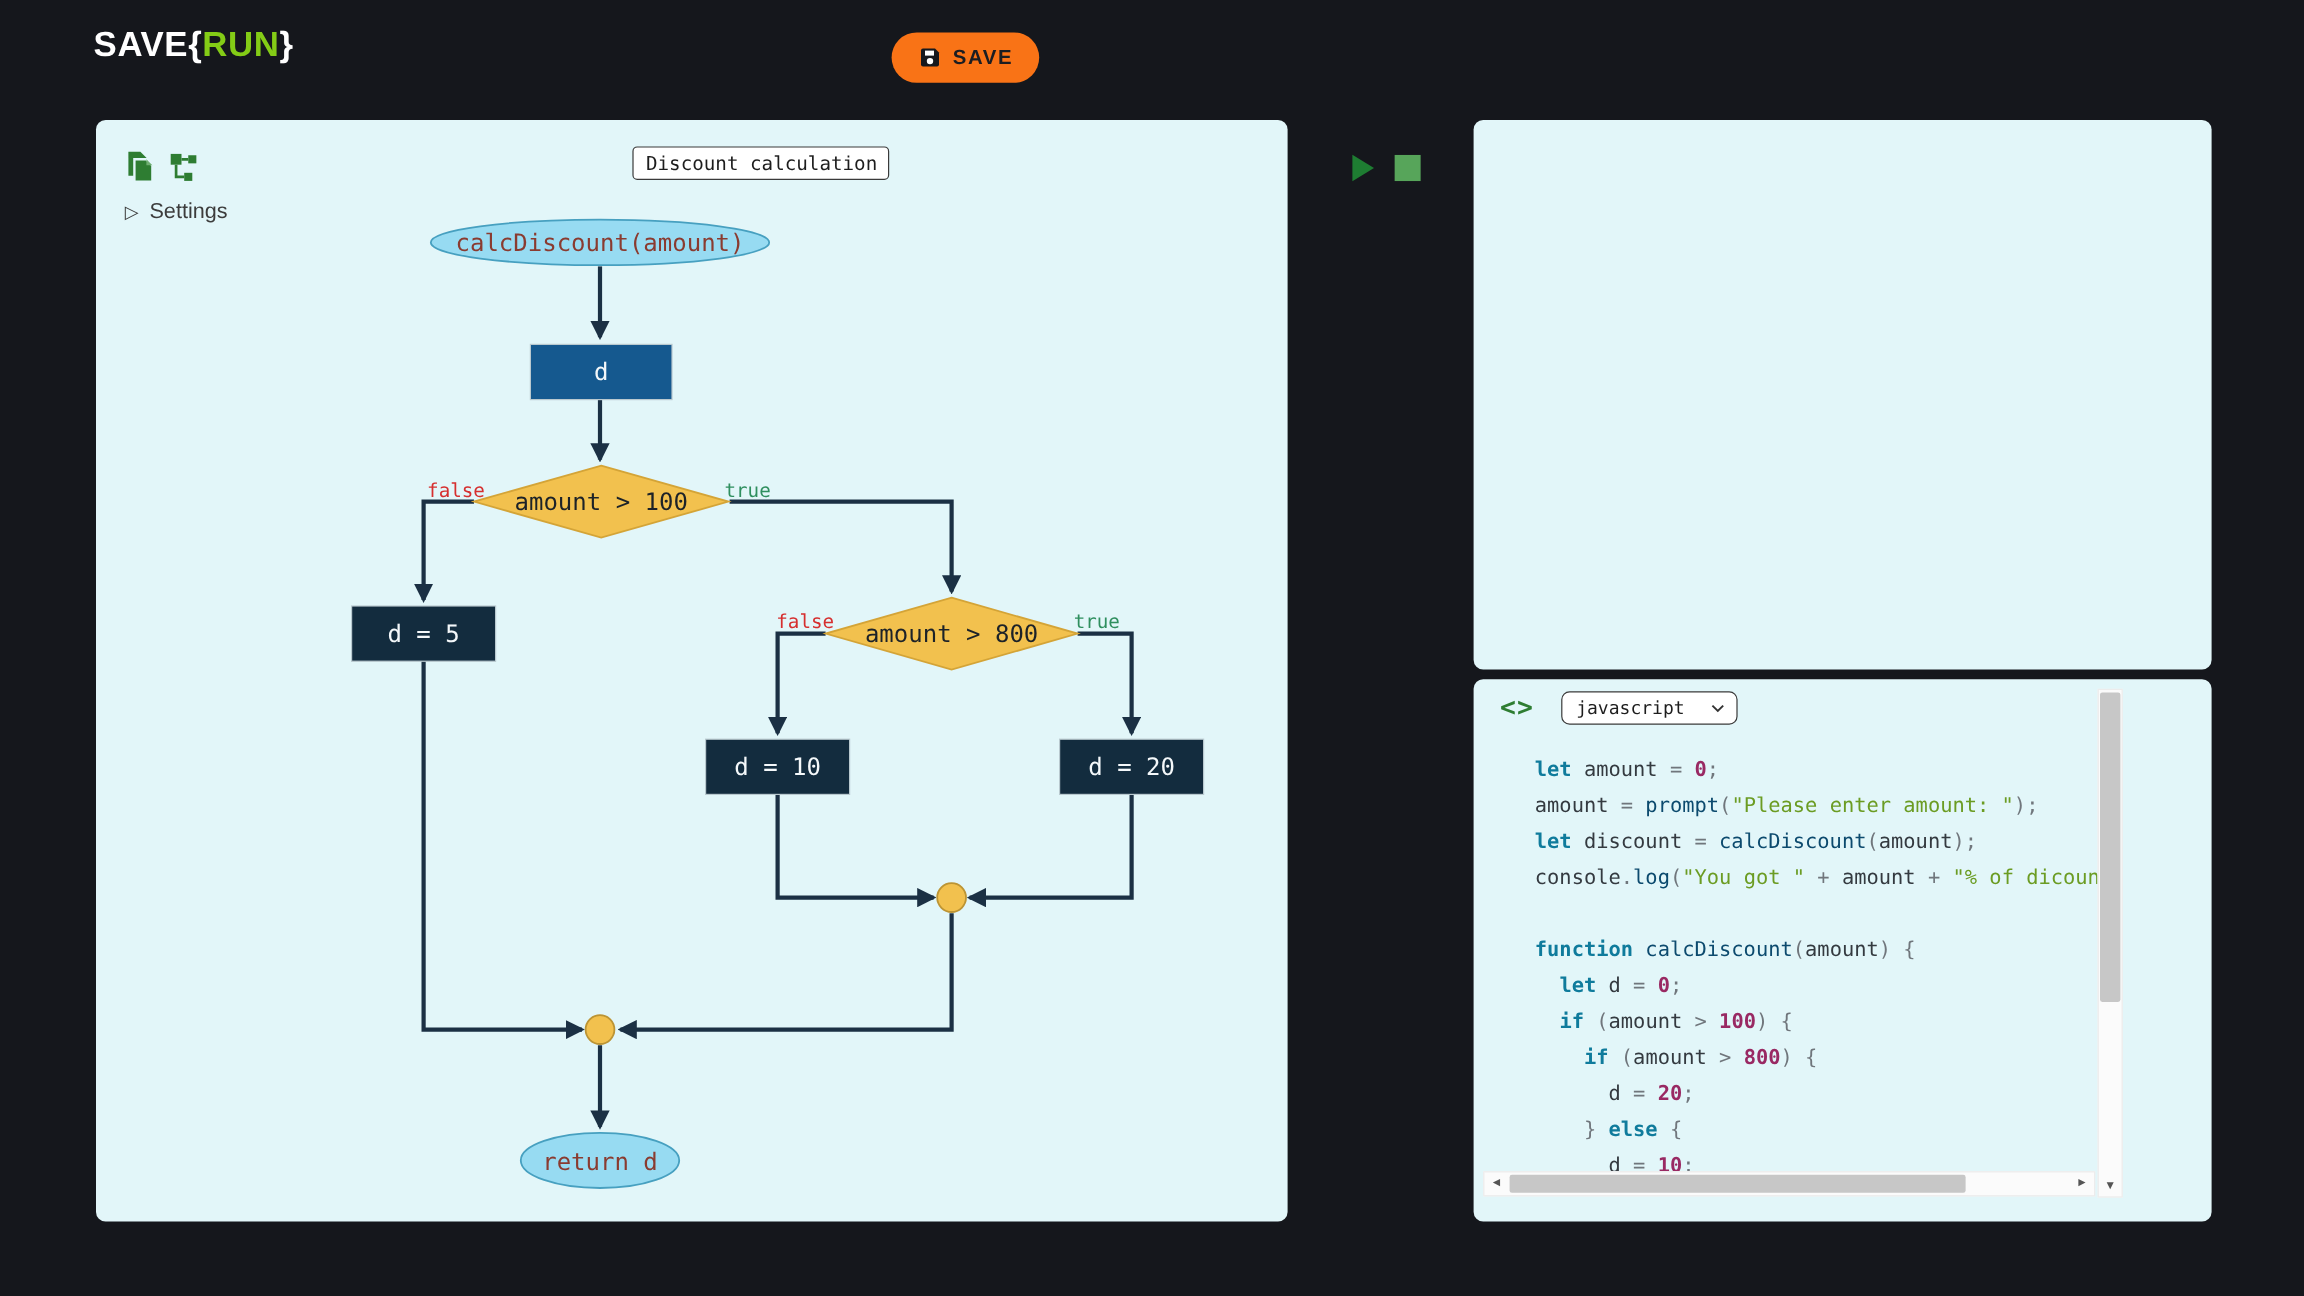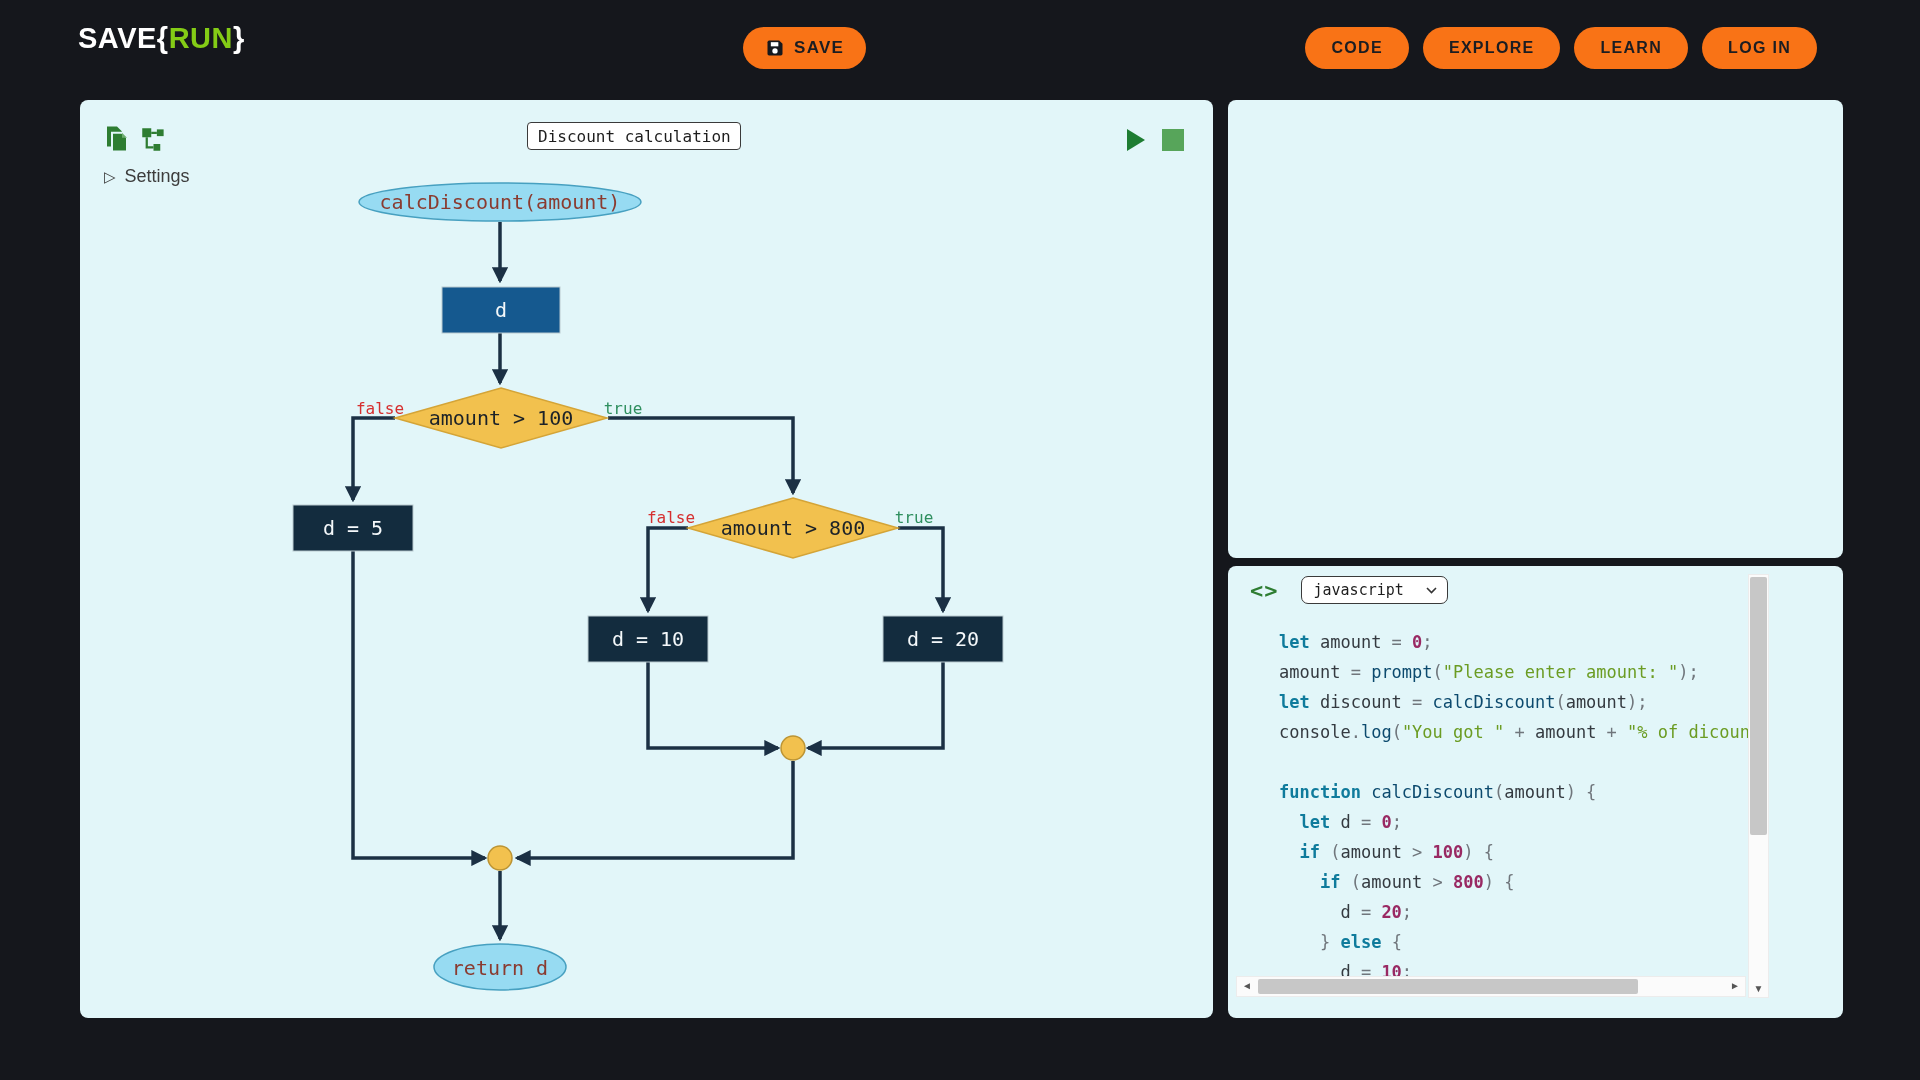--- a/index.html
+++ b/index.html
@@ -14,21 +14,21 @@
   .pill{display:inline-flex;align-items:center;justify-content:center;
         background:#f97316;color:#1b1d22;border:none;border-radius:22px;
         height:42px;font-family:"Liberation Sans",sans-serif;
         font-size:16px;font-weight:600;letter-spacing:1.3px;cursor:pointer;}
   .save-btn{position:absolute;left:743px;top:27px;padding:0 22px;gap:9px;font-size:17px;}
   .nav{position:absolute;right:103px;top:27px;display:flex;gap:14px;}
   .nav .pill{padding:0 26px;}
 
   
   .panel{position:absolute;background:#e2f6f9;border-radius:8px;}
-  .flow-panel{left:80px;top:100px;width:1133px;height:918px;}
+  .flow-panel{left:80px;top:100px;width:993px;height:918px;}
   .output-panel{left:1228px;top:100px;width:615px;height:458px;}
   .code-panel{left:1228px;top:566px;width:615px;height:452px;}
 
   
   .tool-icon{position:absolute;width:30px;height:30px;cursor:pointer;}
   .icon-dup{left:22px;top:24px;}
   .icon-tree{left:60px;top:26px;}
   .flow-title{position:absolute;left:447px;top:22px;width:192px;height:20px;
         font-family:"DejaVu Sans Mono",monospace;font-size:16px;color:#1d1d1d;
         background:#ffffff;border:1px solid #3a3a3a;border-radius:4px;padding:3px 10px;}
@@ -92,26 +92,20 @@
     <span style="display:inline-flex;">
       <svg width="20" height="20" viewBox="0 0 24 24">
         <path fill="#16181d" d="M5 3 H17 L21 7 V19 a2 2 0 0 1 -2 2 H5 a2 2 0 0 1 -2 -2 V5 a2 2 0 0 1 2 -2 Z"></path>
         <rect x="7" y="5" width="9" height="5" fill="#ffffff"></rect>
         <circle cx="12" cy="15.5" r="3.2" fill="#ffffff"></circle>
       </svg>
     </span>
     <span>SAVE</span>
   </button>
 
-  <div class="nav">
-    <button class="pill">CODE</button>
-    <button class="pill">EXPLORE</button>
-    <button class="pill">LEARN</button>
-    <button class="pill">LOG IN</button>
-  </div>
 
   <div class="panel flow-panel">
 
     <span class="tool-icon icon-dup">
       <svg width="30" height="30" viewBox="0 0 24 24">
         <path d="M4 2 h8 l4 4 v12 h-12 z" fill="#2e7d32"></path>
         <path d="M8 7 h8 l4 4 v11 h-12 z" fill="#2e7d32" stroke="#e2f6f9" stroke-width="1.6"></path>
         <path d="M16 7 l4 4 h-4 z" fill="#6fae72"></path>
       </svg>
     </span>

